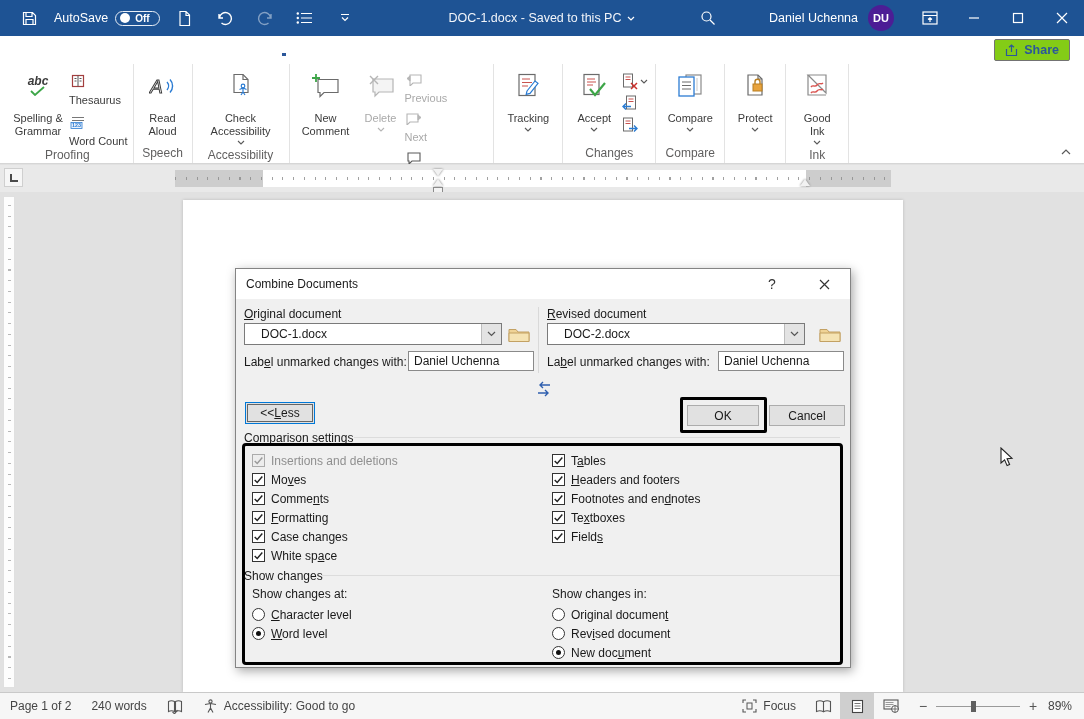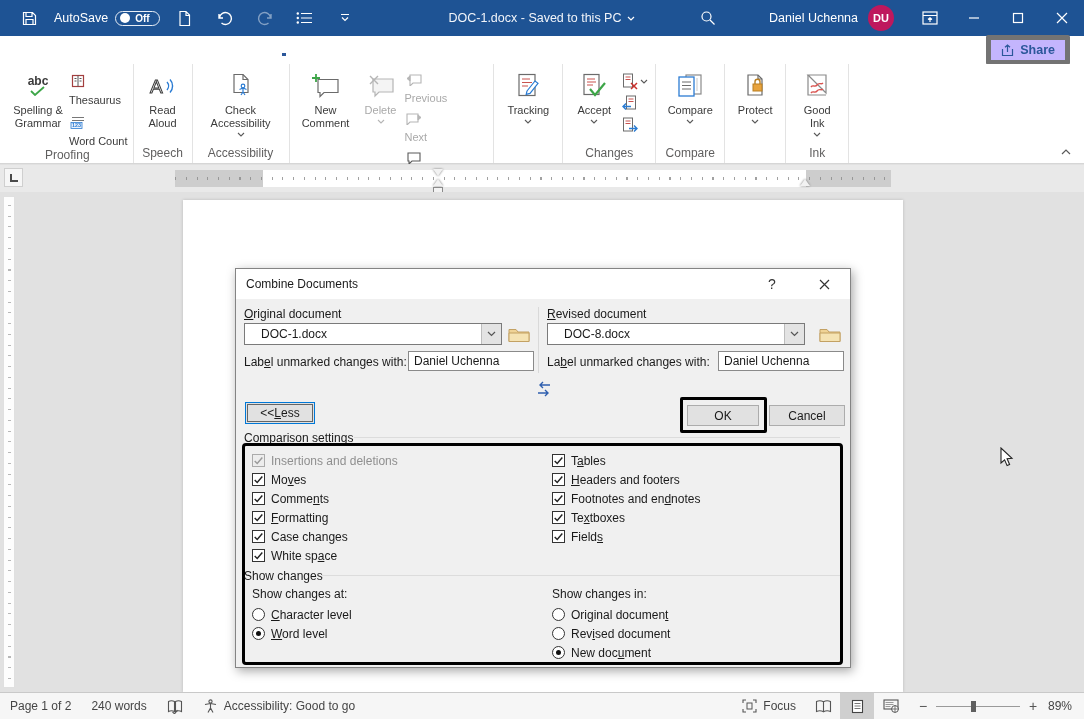--- a/index.html
+++ b/index.html
@@ -11,39 +11,39 @@
   .titlebar { position:absolute; left:0; top:0; width:1084px; height:36px; background:#1e5394; display:flex; align-items:center; color:#fff; }
   .tb-left { display:flex; align-items:center; gap:10px; padding-left:14px; }
   .tb-ic { width:30px; height:26px; display:flex; align-items:center; justify-content:center; border-radius:2px; cursor:default; }
   .autosave { display:flex; align-items:center; gap:7px; font-size:12.5px; }
   .as-pill { display:flex; align-items:center; gap:5px; border:1px solid #e8eef6; border-radius:9px; padding:1px 9px 1px 4px; font-size:10px; font-weight:bold; }
   .as-dot { width:10px; height:10px; border-radius:50%; background:#fff; }
   .dim { opacity:.45; }
   .tb-title { position:absolute; left:0; right:0; top:0; height:36px; display:flex; align-items:center; justify-content:center; gap:6px; font-size:12.5px; color:#f2f5fa; pointer-events:none; }
   .tb-right { margin-left:auto; display:flex; align-items:center; height:36px; }
   .tb-user { display:flex; align-items:center; gap:10px; font-size:12.5px; margin-right:14px; }
-  .avatar { width:26px; height:26px; border-radius:50%; background:#be185d; color:#fff; font-size:11px; font-weight:bold; display:flex; align-items:center; justify-content:center; }
+  .avatar { width:26px; height:26px; border-radius:50%; background:#4c1d95; color:#fff; font-size:11px; font-weight:bold; display:flex; align-items:center; justify-content:center; }
   .winbtn { width:44px; height:36px; display:flex; align-items:center; justify-content:center; }
   svg.lineic { stroke:#fff; fill:none; stroke-width:1.2; }
 
   
   .tabsrow { position:absolute; left:0; top:36px; width:1084px; height:28px; background:#fff; display:flex; align-items:center; }
   .tabs { display:flex; align-items:center; padding-left:12px; }
   .tab { padding:6px 16px 5px; font-size:12.5px; color:#333; cursor:default; position:relative; }
   .tab.active { color:#29578d; font-weight:bold; }
   .tab.active::after { content:""; position:absolute; left:14px; right:14px; bottom:0; height:3px; background:#2b579a; }
-  .share-btn { margin-left:auto; margin-right:14px; display:flex; align-items:center; gap:6px; color:#2b579a; font-size:12.5px; font-weight:bold; border:5px solid #737373; border-radius:2px; padding:3px 10px; background:#c4b5fd; }
+  .share-btn { margin-left:auto; margin-right:14px; display:flex; align-items:center; gap:6px; color:#2b579a; font-size:12.5px; font-weight:bold; border:1px solid #737373; border-radius:2px; padding:3px 10px; background:#84cc16; }
 
   
   .ribbon { position:absolute; left:0; top:64px; width:1084px; height:100px; background:#fff; border-bottom:1px solid #d6d6d6; display:flex; align-items:stretch; padding:0 2px; }
   .rgroup { display:flex; flex-direction:column; border-right:1px solid #e3e3e3; }
   .rg-body { flex:1; display:flex; align-items:flex-start; padding:3px 5px 0; }
   .rg-label { height:18px; text-align:center; font-size:12px; color:#605f5f; line-height:16px; }
   .rbtn { display:flex; flex-direction:column; align-items:center; text-align:center; font-size:11px; line-height:13px; color:#3b3b3b; padding:3px 4px 2px; border-radius:2px; cursor:default; }
-  .rbtn .ricon { height:32px; display:flex; align-items:center; justify-content:center; margin-bottom:2px; }
+  .rbtn .ricon { height:32px; display:flex; align-items:center; justify-content:center; margin-bottom:10px;font-style:italic; }
   .rbtn.big { width:62px; }
   .rbtn.narrow { width:48px; }
   .cv { width:8px; height:5px; margin-top:2px; color:#5a5a5a; }
   .cv path { stroke:currentColor; stroke-width:1.1; fill:none; }
   .smallcol { display:flex; flex-direction:column; justify-content:flex-start; gap:8px; padding-top:6px; }
   .rsm { display:flex; align-items:flex-start; gap:5px; font-size:11px; color:#3b3b3b; white-space:nowrap;flex-direction:column; }
   .rsm .sicon { width:18px; height:16px; display:flex; align-items:center; justify-content:center; }
   .disabled-r { color:#a9a9a9 !important; }
   .disabled-r svg * { stroke:#b5b5b5 !important; }
   .iconcol { display:flex; flex-direction:column; gap:4px; padding:5px 2px 0; }
@@ -544,21 +544,21 @@
   </div>
   <span class="folder" style="left:270px; top:54px;">
     <svg width="22" height="17" viewBox="0 0 22 17">
         <path d="M1 3.5h7l2 2.5h11v9.5H1z" fill="#efd396" stroke="#c3a163"></path>
         <path d="M1 7h20v8.5H1z" fill="#f5e3b3" stroke="#c3a163"></path>
       </svg>
   </span>
 
   <span class="dlabel" style="left:311px; top:38px;"><u>R</u>evised document</span>
   <div class="combo" style="left:311px; top:54px;">
-    <span class="cval">DOC-8.docx</span>
+    <span class="cval">DOC-2.docx</span>
     <span class="cbtn">
         <svg width="9" height="6" viewBox="0 0 9 6">
           <path d="M1 1l3.5 3.5L8 1" fill="none" stroke="#555" stroke-width="1.2"></path>
         </svg>
       </span>
   </div>
   <span class="folder" style="left:581px; top:54px;">
     <svg width="22" height="17" viewBox="0 0 22 17">
         <path d="M1 3.5h7l2 2.5h11v9.5H1z" fill="#efd396" stroke="#c3a163"></path>
         <path d="M1 7h20v8.5H1z" fill="#f5e3b3" stroke="#c3a163"></path>

